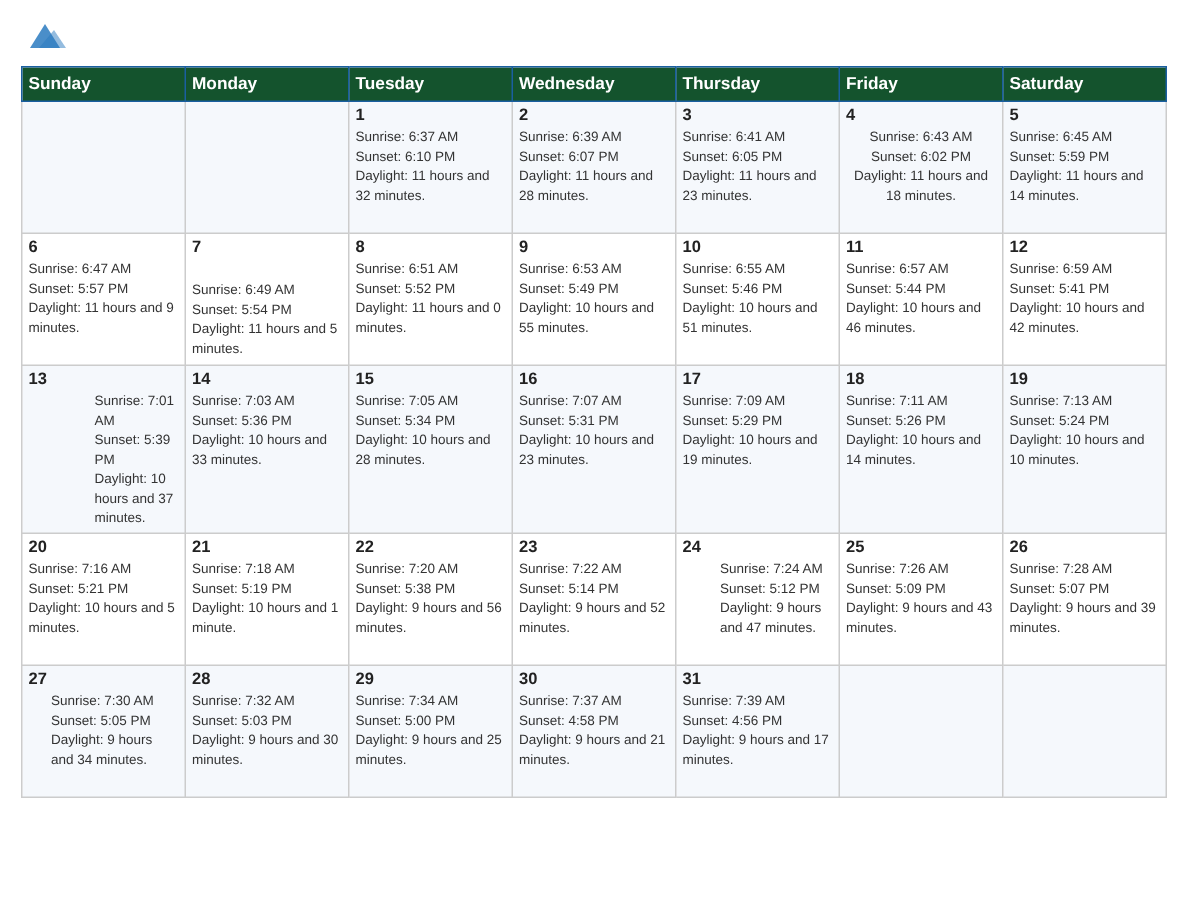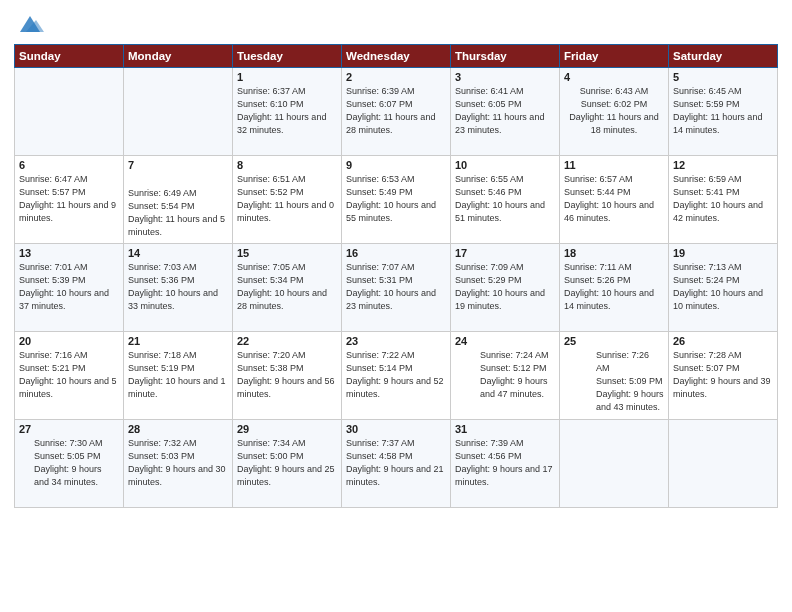--- a/index.html
+++ b/index.html
@@ -51,21 +51,21 @@
     .location {
       font-size: 14px;
       color: #444;
     }
     .calendar {
       width: 100%;
       border-collapse: collapse;
       table-layout: fixed;
     }
     .calendar th {
-      background: #7f1d1d;
+      background: #14532d;
       color: #fff;
       font-size: 11.5px;
       font-weight: bold;
       padding: 5px 4px;
       text-align: left;
       border: 1px solid #1a5fa0;
     }
     .calendar td {
       border: 1px solid #ccc;
       vertical-align: top;
@@ -207,21 +207,21 @@
           <td>
             <span class="day-num">12</span>
             <div class="cell-info" style="white-space: pre-line;">Sunrise: 6:59 AM
 Sunset: 5:41 PM
 Daylight: 10 hours and 42 minutes.</div>
           </td>
         </tr>
         <tr>
           <td>
             <span class="day-num">13</span>
-            <div class="cell-info" style="white-space: pre-line;">Sunrise: 7:01 AM
+            <div class="cell-info" style="white-space: pre-line; margin-left: 44px;">Sunrise: 7:01 AM
 Sunset: 5:39 PM
 Daylight: 10 hours and 37 minutes.</div>
           </td>
           <td>
             <span class="day-num">14</span>
             <div class="cell-info" style="white-space: pre-line;">Sunrise: 7:03 AM
 Sunset: 5:36 PM
 Daylight: 10 hours and 33 minutes.</div>
           </td>
           <td>
@@ -281,21 +281,21 @@
 Daylight: 9 hours and 52 minutes.</div>
           </td>
           <td>
             <span class="day-num">24</span>
             <div class="cell-info" style="white-space: pre-line; margin-left: 25px;">Sunrise: 7:24 AM
 Sunset: 5:12 PM
 Daylight: 9 hours and 47 minutes.</div>
           </td>
           <td>
             <span class="day-num">25</span>
-            <div class="cell-info" style="white-space: pre-line; margin-left: 32px;">Sunrise: 7:26 AM
+            <div class="cell-info" style="white-space: pre-line;">Sunrise: 7:26 AM
 Sunset: 5:09 PM
 Daylight: 9 hours and 43 minutes.</div>
           </td>
           <td>
             <span class="day-num">26</span>
             <div class="cell-info" style="white-space: pre-line;">Sunrise: 7:28 AM
 Sunset: 5:07 PM
 Daylight: 9 hours and 39 minutes.</div>
           </td>
         </tr>

